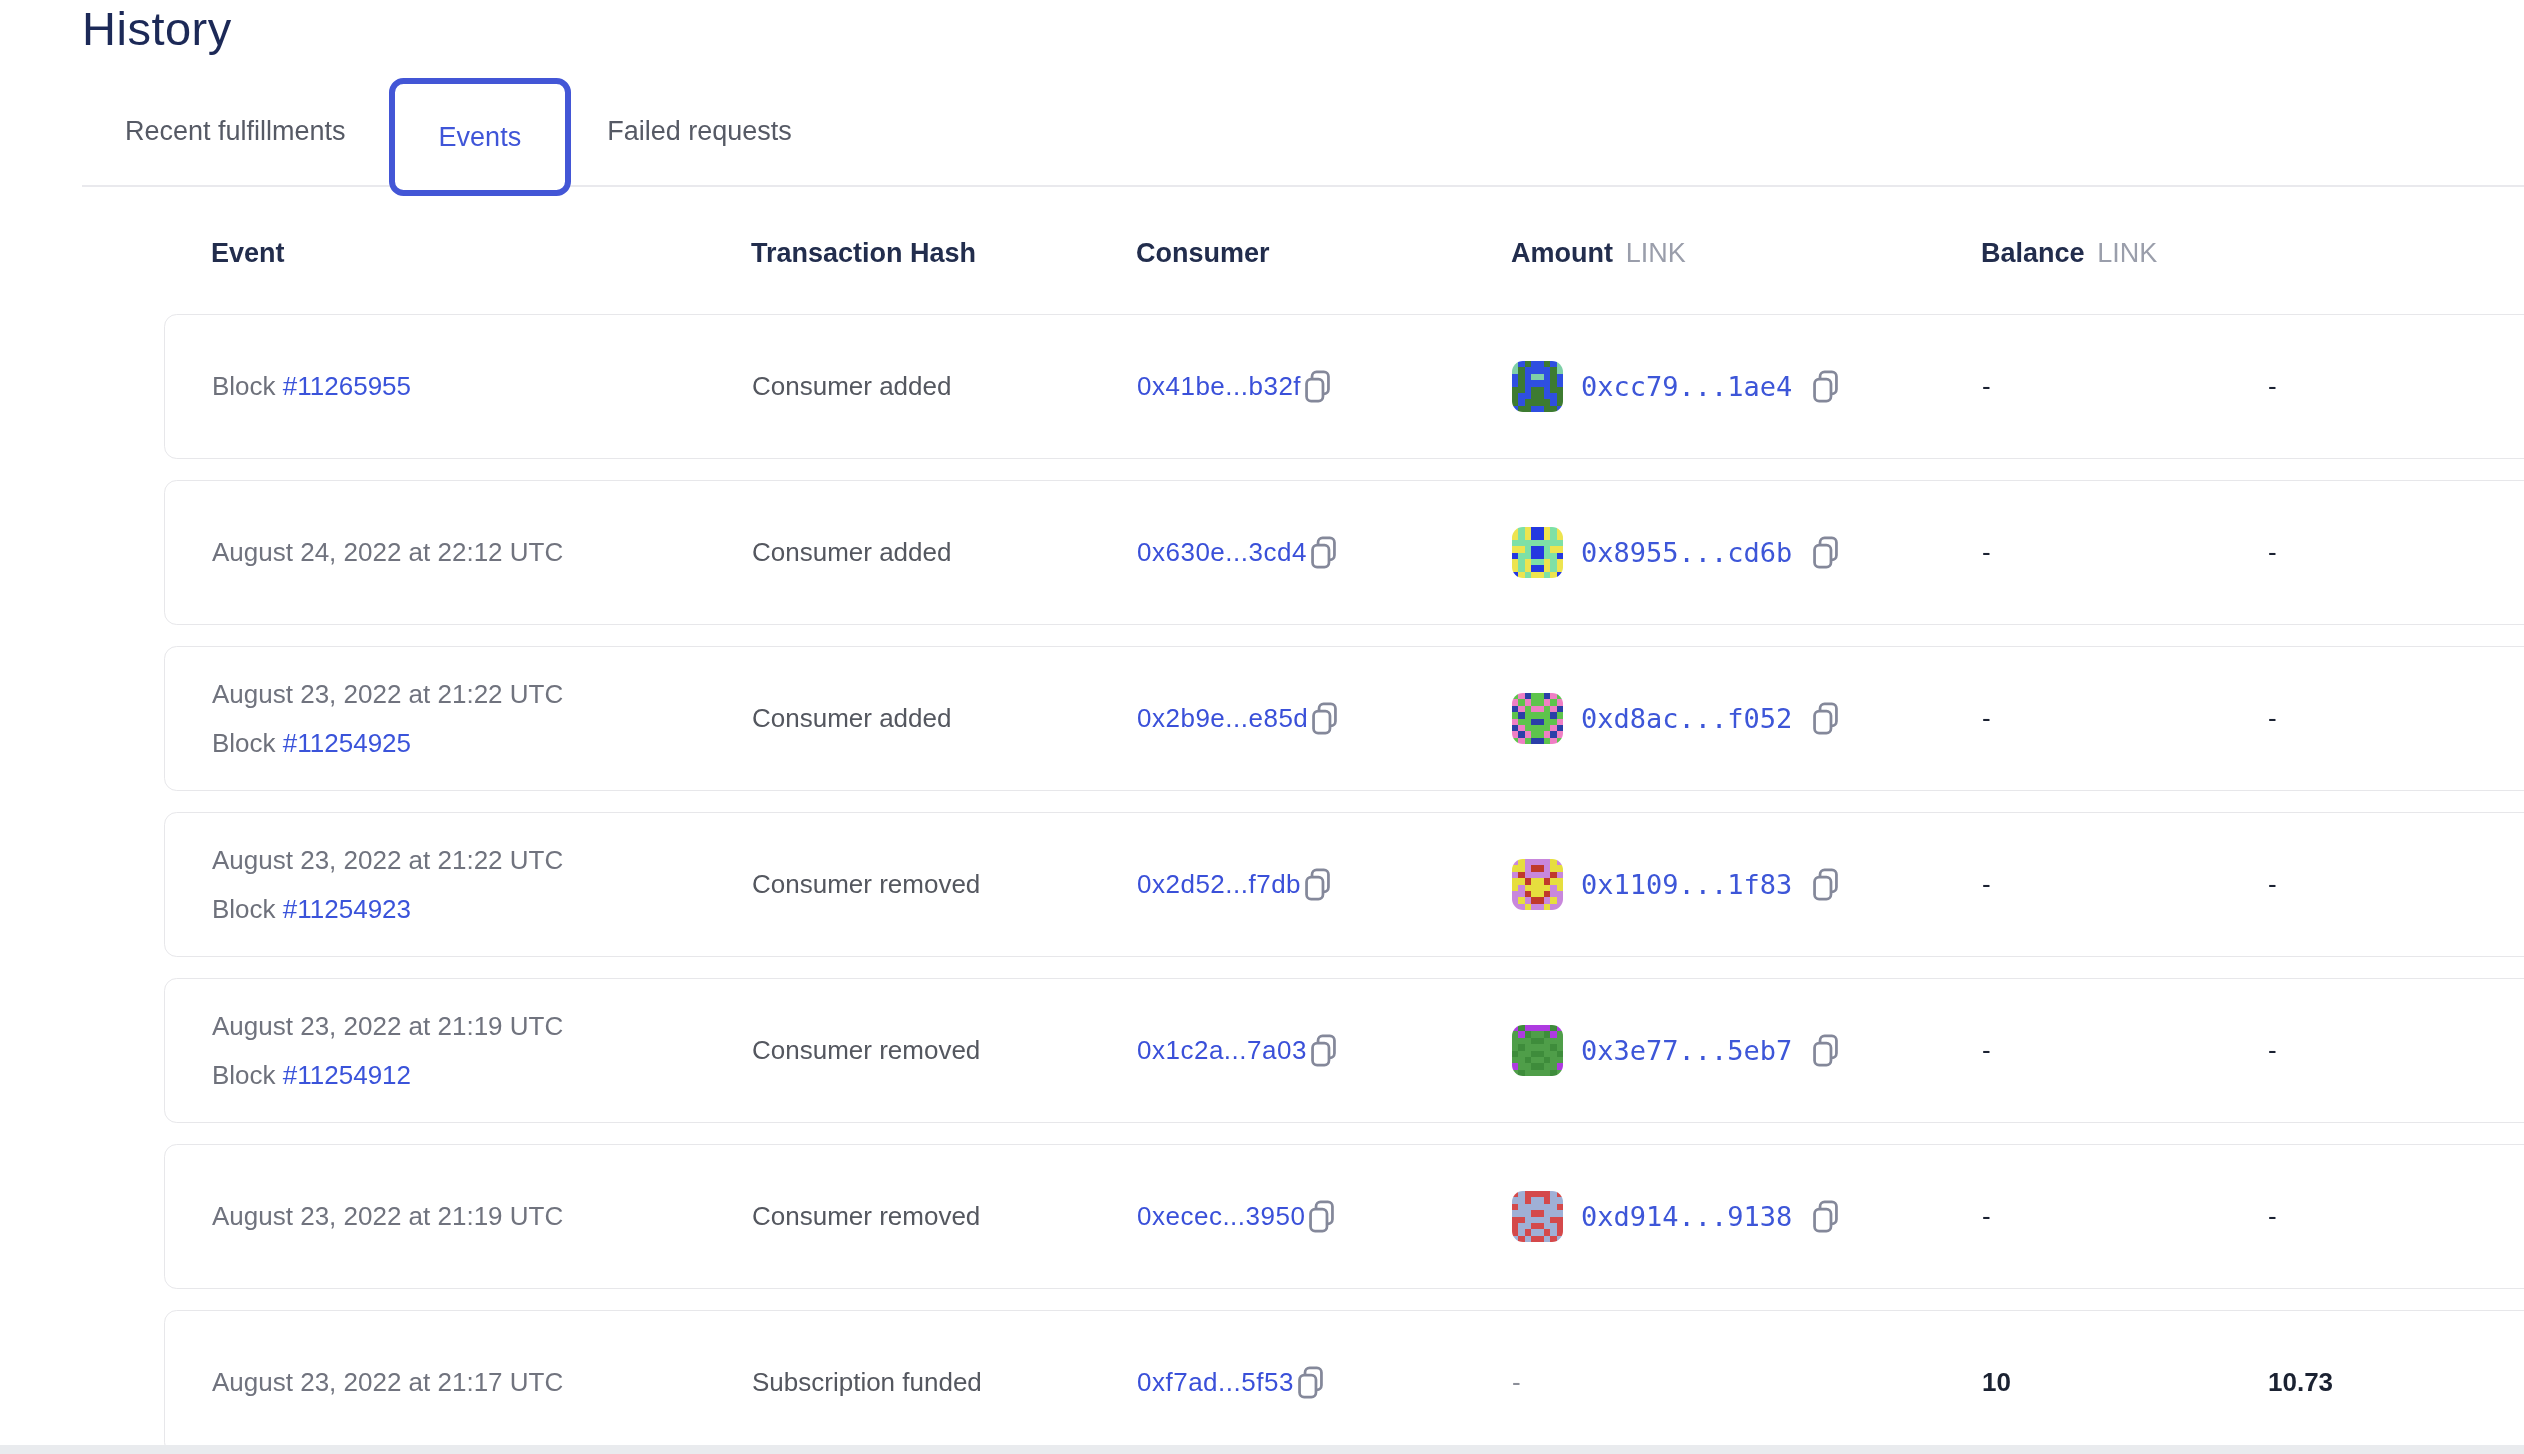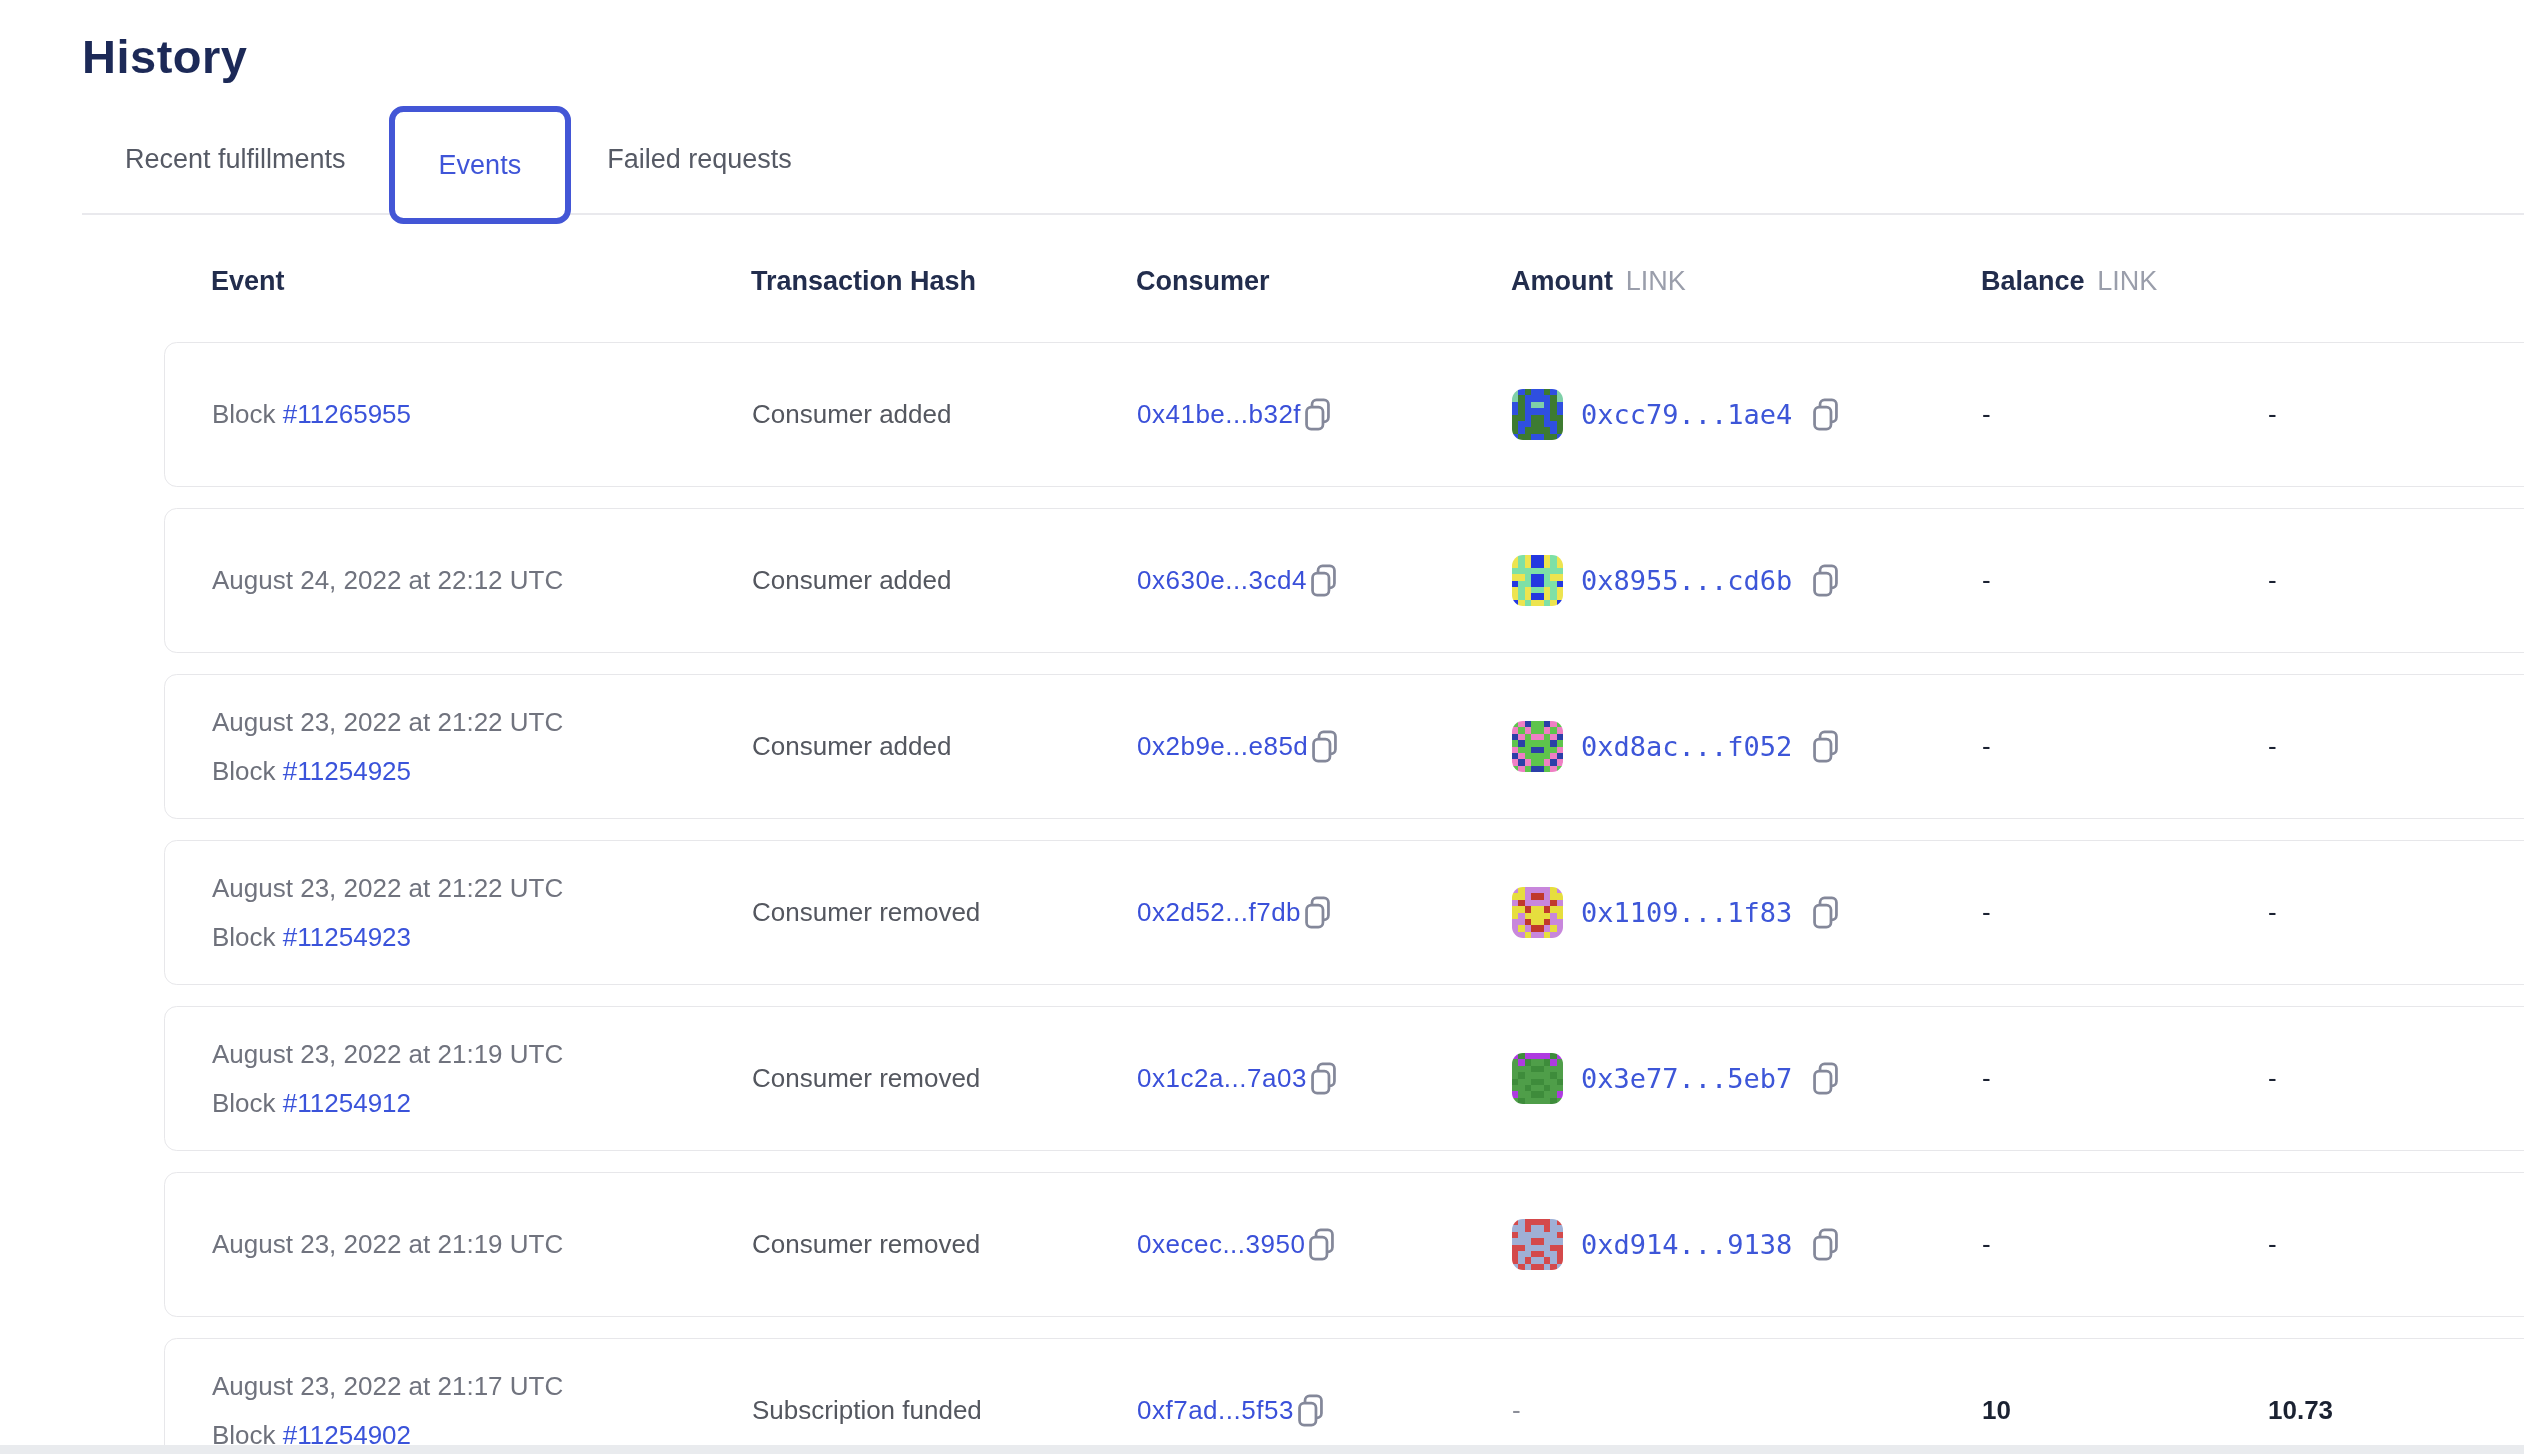--- a/index.html
+++ b/index.html
@@ -1,19 +1,19 @@
 <!DOCTYPE html>
 <html style="font-size:14.5px"><head>
 <meta charset="utf-8">
 <style>
   html,body{margin:0;padding:0;background:#ffffff;}
   .page{position:relative;width:2525px;height:1454px;background:#ffffff;overflow:hidden;
         font-family:"Liberation Sans",sans-serif;color:#1e2a50;}
   .content{padding-left:82px;}
-  .page-title{margin:0;padding-top:29px;font-size:47px;font-weight:700;color:#1c2957;letter-spacing:0.5px;}
+  .page-title{margin:0;padding-top:1px;font-size:47px;font-weight:400;color:#1c2957;letter-spacing:0.5px;}
 
   
   .tabs{position:relative;margin-top:22px;height:107px;display:flex;align-items:center;
         border-bottom:2.7px solid #e9e9ed;margin-right:0;}
   .tab{font-size:27px;color:#565a65;cursor:pointer;white-space:nowrap;}
   .tab.plain:first-child{margin-left:43px;}
   .tab.plain{padding:0 0;}
   .tab-box{position:relative;top:5.5px;margin-left:43px;margin-right:36px;height:118px;box-sizing:border-box;
            border:6.4px solid #4356d6;border-radius:14.5px;background:#ffffff;display:flex;align-items:center;
            padding:0 44px;z-index:3;}
@@ -656,24 +656,20 @@
               </svg>
             </button>
           </div>
     <div class="num-cell amount">-</div>
     <div class="num-cell balance">-</div>
   </div>
 
   <div class="card">
     <div class="time-cell">
       <span class="time-date">August 23, 2022 at 21:17 UTC</span>
-      <span class="time-block">
-        <span>Block </span>
-        <a class="block-link">#11254902</a>
-      </span>
     </div>
     <div class="event-cell">Subscription funded</div>
     <div class="hash-cell">
       <a class="hash-link">0xf7ad...5f53</a>
       <button class="copy-btn">
               <svg width="31" height="35" viewBox="0 0 34 38">
                 <rect x="11" y="3" width="18" height="24" rx="5" fill="none" stroke="#84889a" stroke-width="3"></rect>
                 <rect x="5" y="11" width="18" height="24" rx="5" fill="#ffffff" stroke="#84889a" stroke-width="3"></rect>
               </svg>
             </button>

